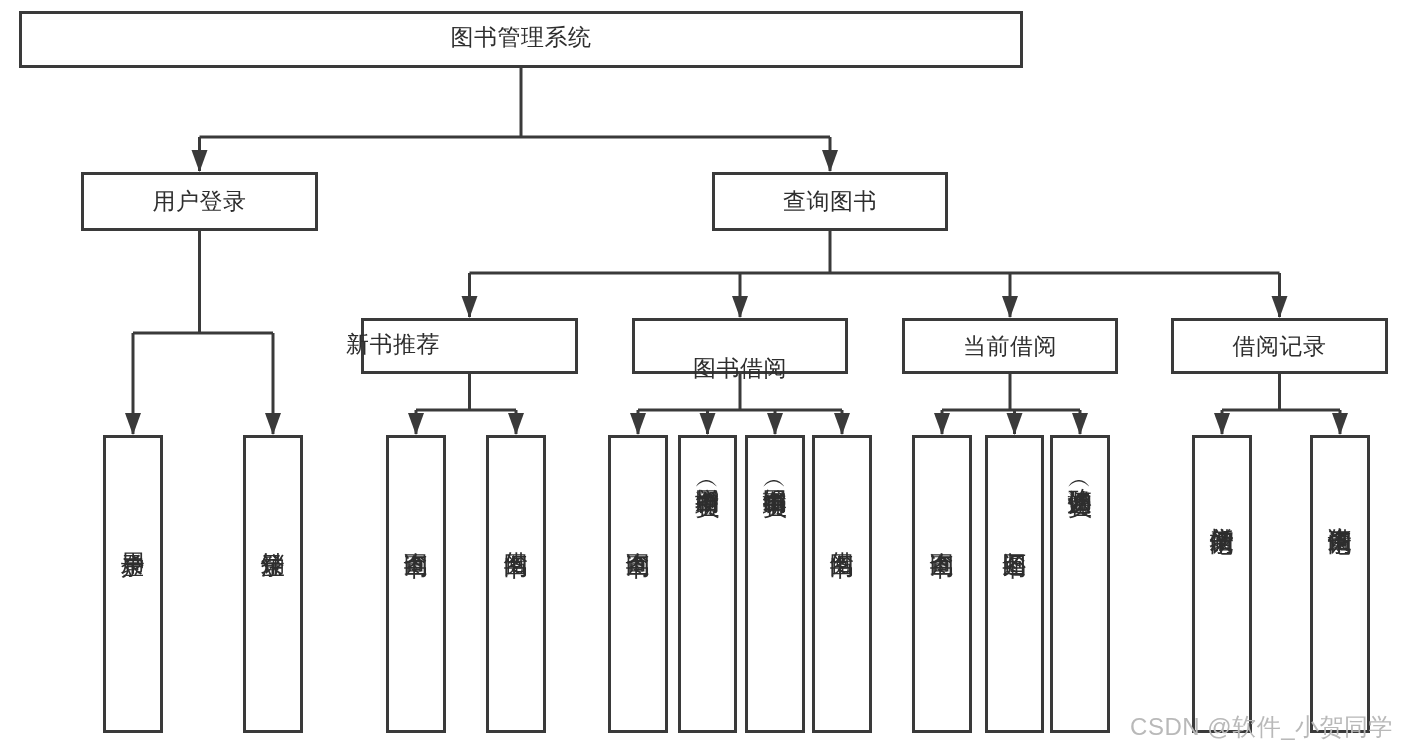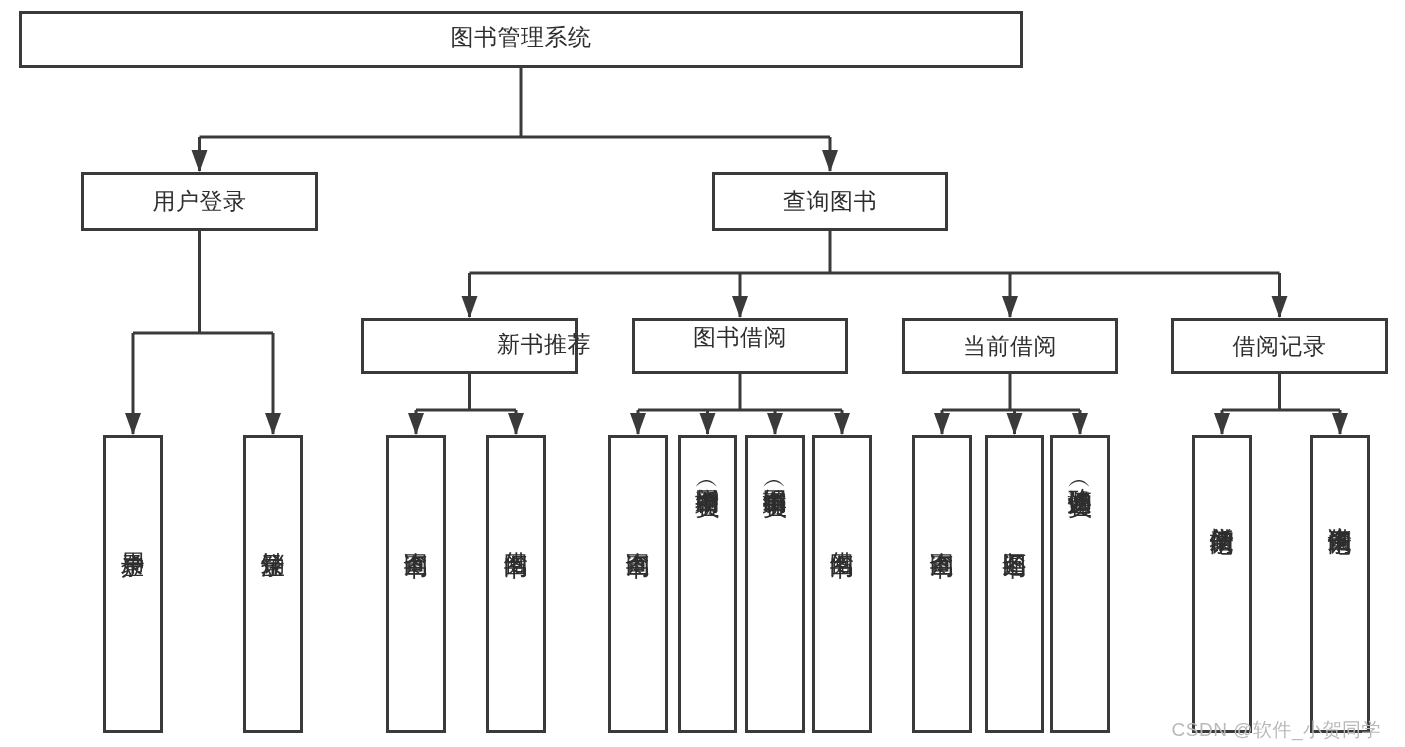--- a/index.html
+++ b/index.html
@@ -57,24 +57,24 @@
   .vlabel-wrap {
     width: 100%;
     height: 100%;
     display: flex;
     align-items: flex-start;
     justify-content: center;
     overflow: hidden;
   }
   .watermark {
     position: absolute;
-    right: 24px;
+    right: 12px;
     bottom: 4px;
     font-family: "Liberation Sans", "DejaVu Sans", sans-serif;
-    font-size: 19px;
+    font-size: 24px;
     color: #b9b9b9;
     letter-spacing: 0.5px;
     white-space: pre;
     pointer-events: none;
   }
 </style>
 </head>
 <body>
 
 <div id="diagram-root">
@@ -161,24 +161,24 @@
   <div id="labels-layer" style="position:absolute;top:0;left:0;width:1405px;height:747px;">
       <div style="position: absolute; left: 19px; top: 11px; width: 1004px; height: 52px; display: flex; align-items: center; justify-content: center;">
         <span style="font-size: 23px; color: rgb(46, 46, 46); letter-spacing: 0.5px;">图书管理系统</span>
       </div>
       <div style="position: absolute; left: 81px; top: 172px; width: 237px; height: 59px; display: flex; align-items: center; justify-content: center;">
         <span style="font-size: 23px; color: rgb(46, 46, 46); letter-spacing: 0.5px;">用户登录</span>
       </div>
       <div style="position: absolute; left: 712px; top: 172px; width: 236px; height: 59px; display: flex; align-items: center; justify-content: center;">
         <span style="font-size: 23px; color: rgb(46, 46, 46); letter-spacing: 0.5px;">查询图书</span>
       </div>
-      <div style="position: absolute; left: 374px; top: 318px; width: 217px; height: 52px; display: flex; align-items: center; justify-content: flex-end;">
+      <div style="position: absolute; left: 346px; top: 318px; width: 217px; height: 52px; display: flex; align-items: center; justify-content: flex-start;">
         <span style="font-size: 23px; color: rgb(46, 46, 46); letter-spacing: 0.5px;">新书推荐</span>
       </div>
-      <div style="position: absolute; left: 632px; top: 322px; width: 216px; height: 72px; display: flex; align-items: flex-start; justify-content: center;">
+      <div style="position: absolute; left: 632px; top: 312px; width: 216px; height: 72px; display: flex; align-items: flex-end; justify-content: center;">
         <span style="font-size: 23px; color: rgb(46, 46, 46); letter-spacing: 0.5px;">图书借阅</span>
       </div>
       <div style="position: absolute; left: 902px; top: 318px; width: 216px; height: 56px; display: flex; align-items: center; justify-content: center;">
         <span style="font-size: 23px; color: rgb(46, 46, 46); letter-spacing: 0.5px;">当前借阅</span>
       </div>
       <div style="position: absolute; left: 1171px; top: 318px; width: 217px; height: 56px; display: flex; align-items: center; justify-content: center;">
         <span style="font-size: 23px; color: rgb(46, 46, 46); letter-spacing: 0.5px;">借阅记录</span>
       </div>
       <div style="position: absolute; left: 103px; top: 435px; width: 60px; height: 298px;">
         <div class="vlabel-wrap" style="padding-top: 98px;">

